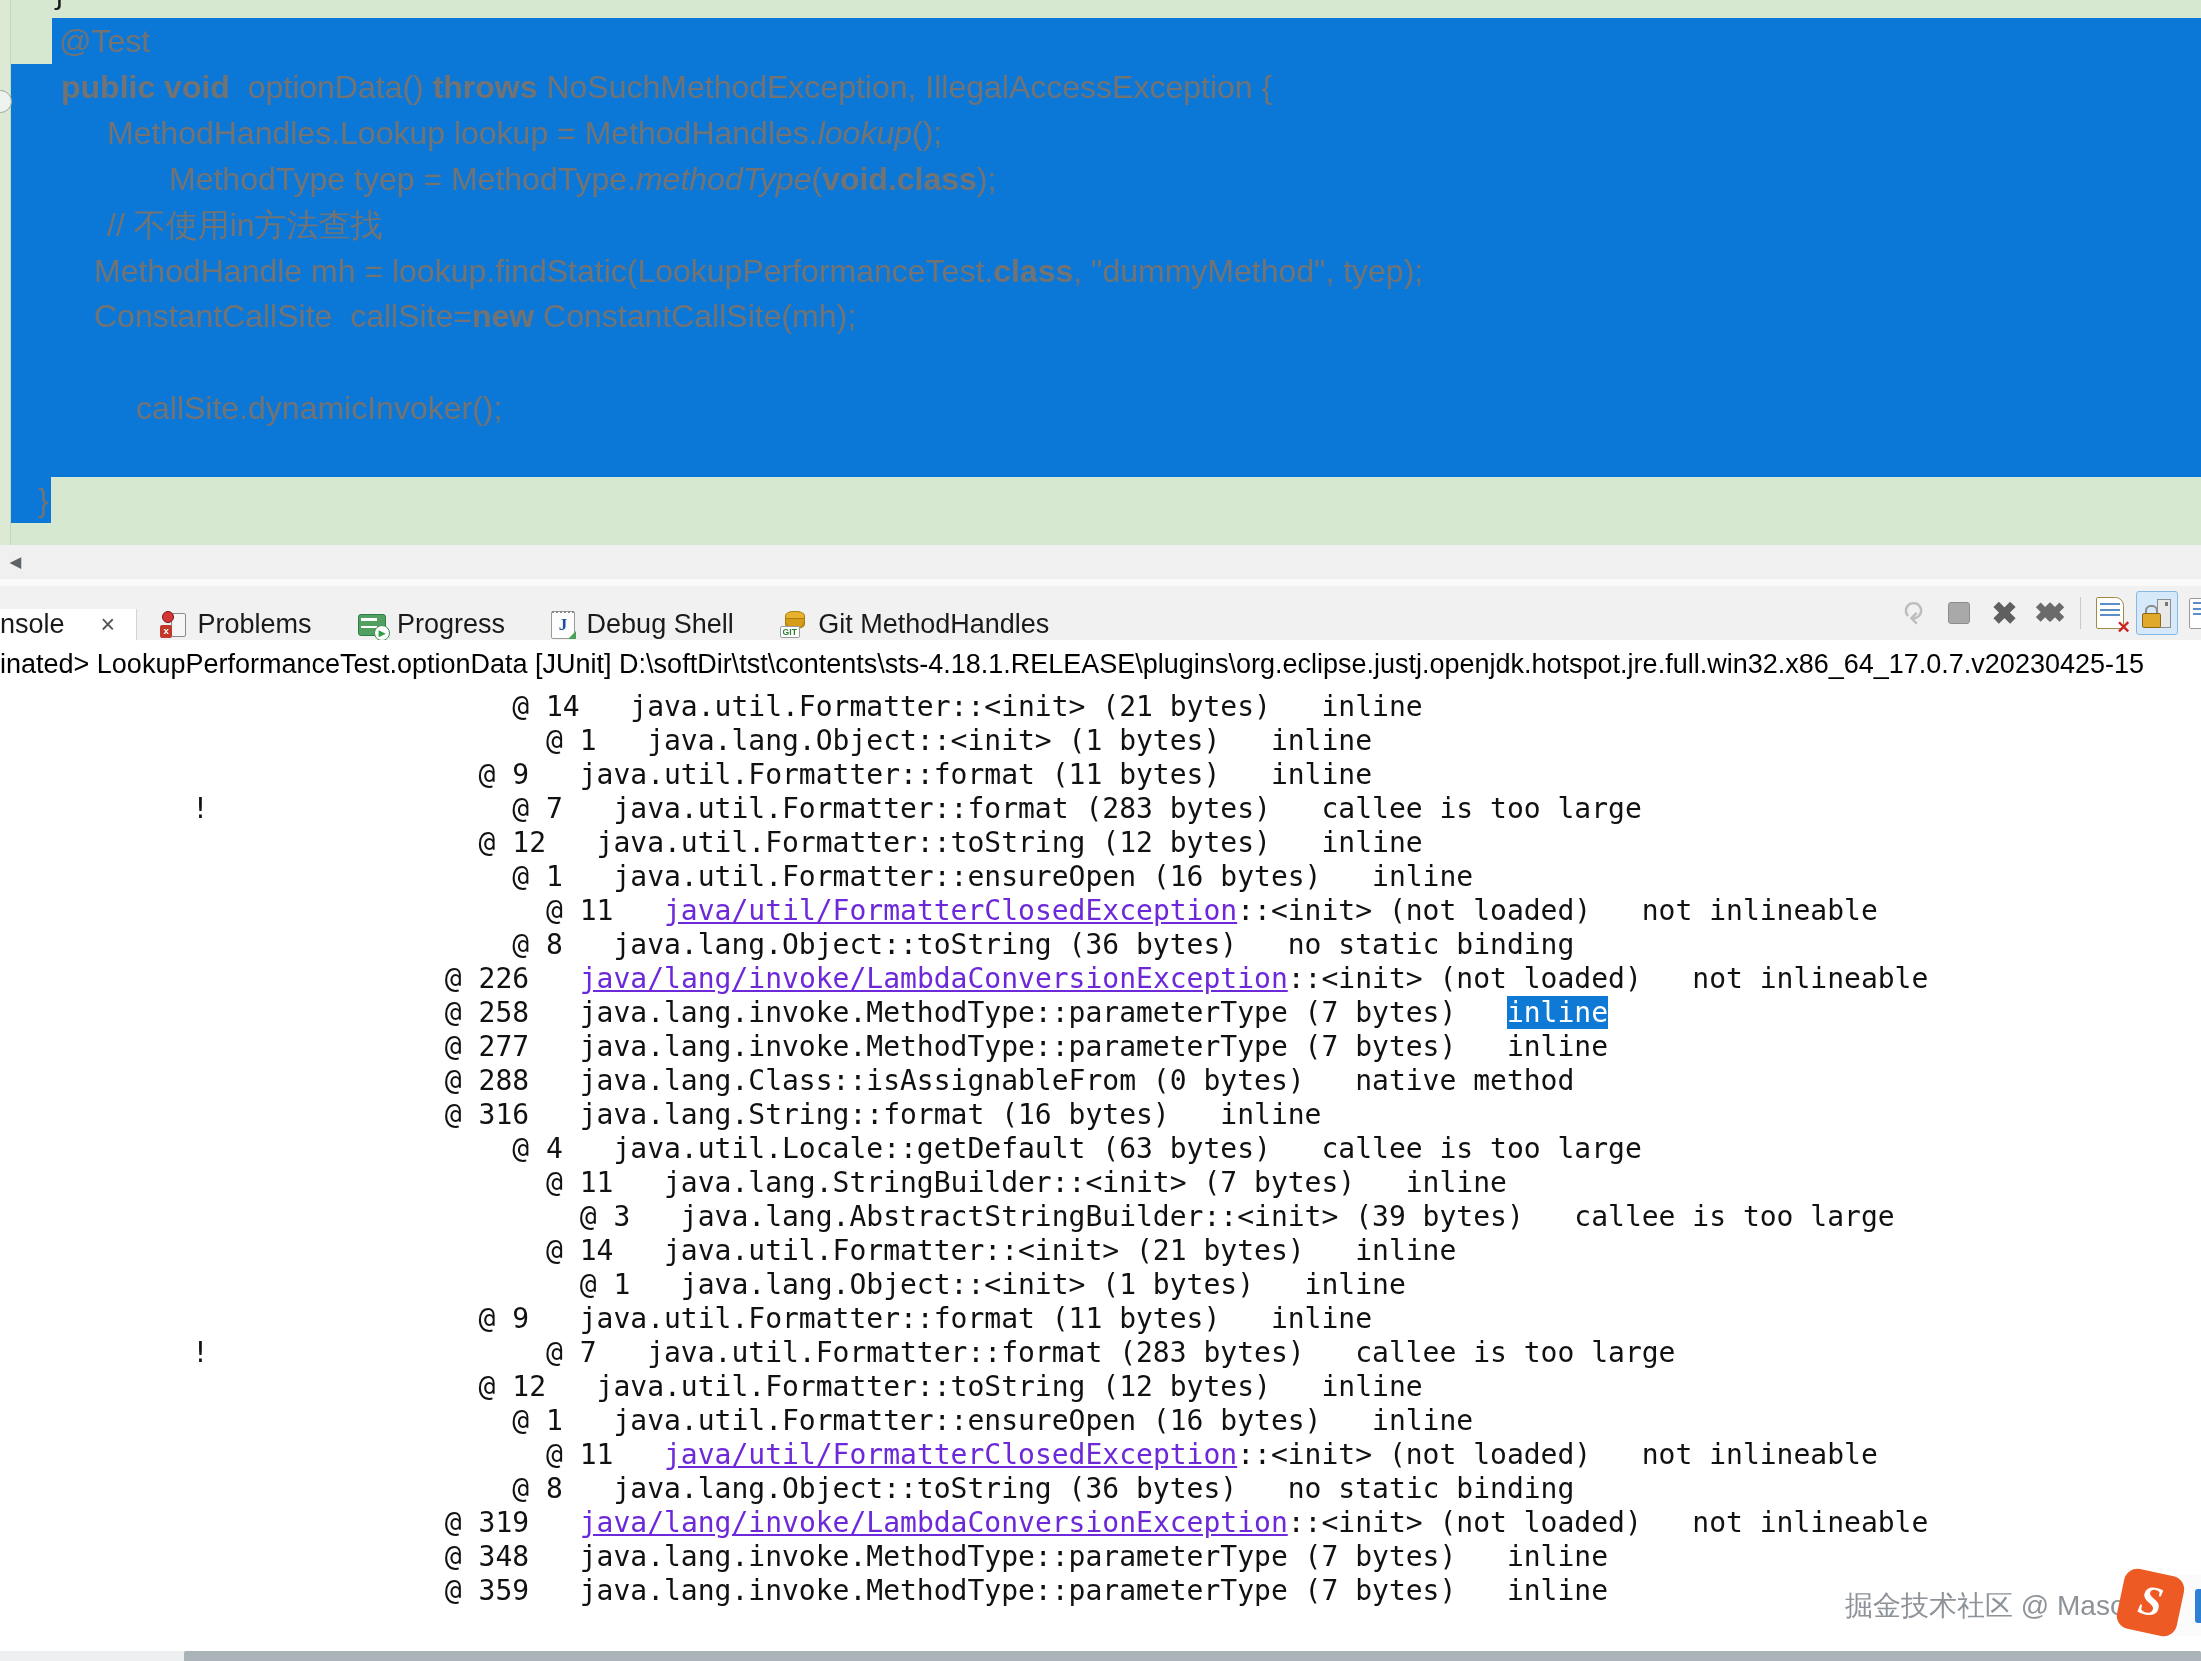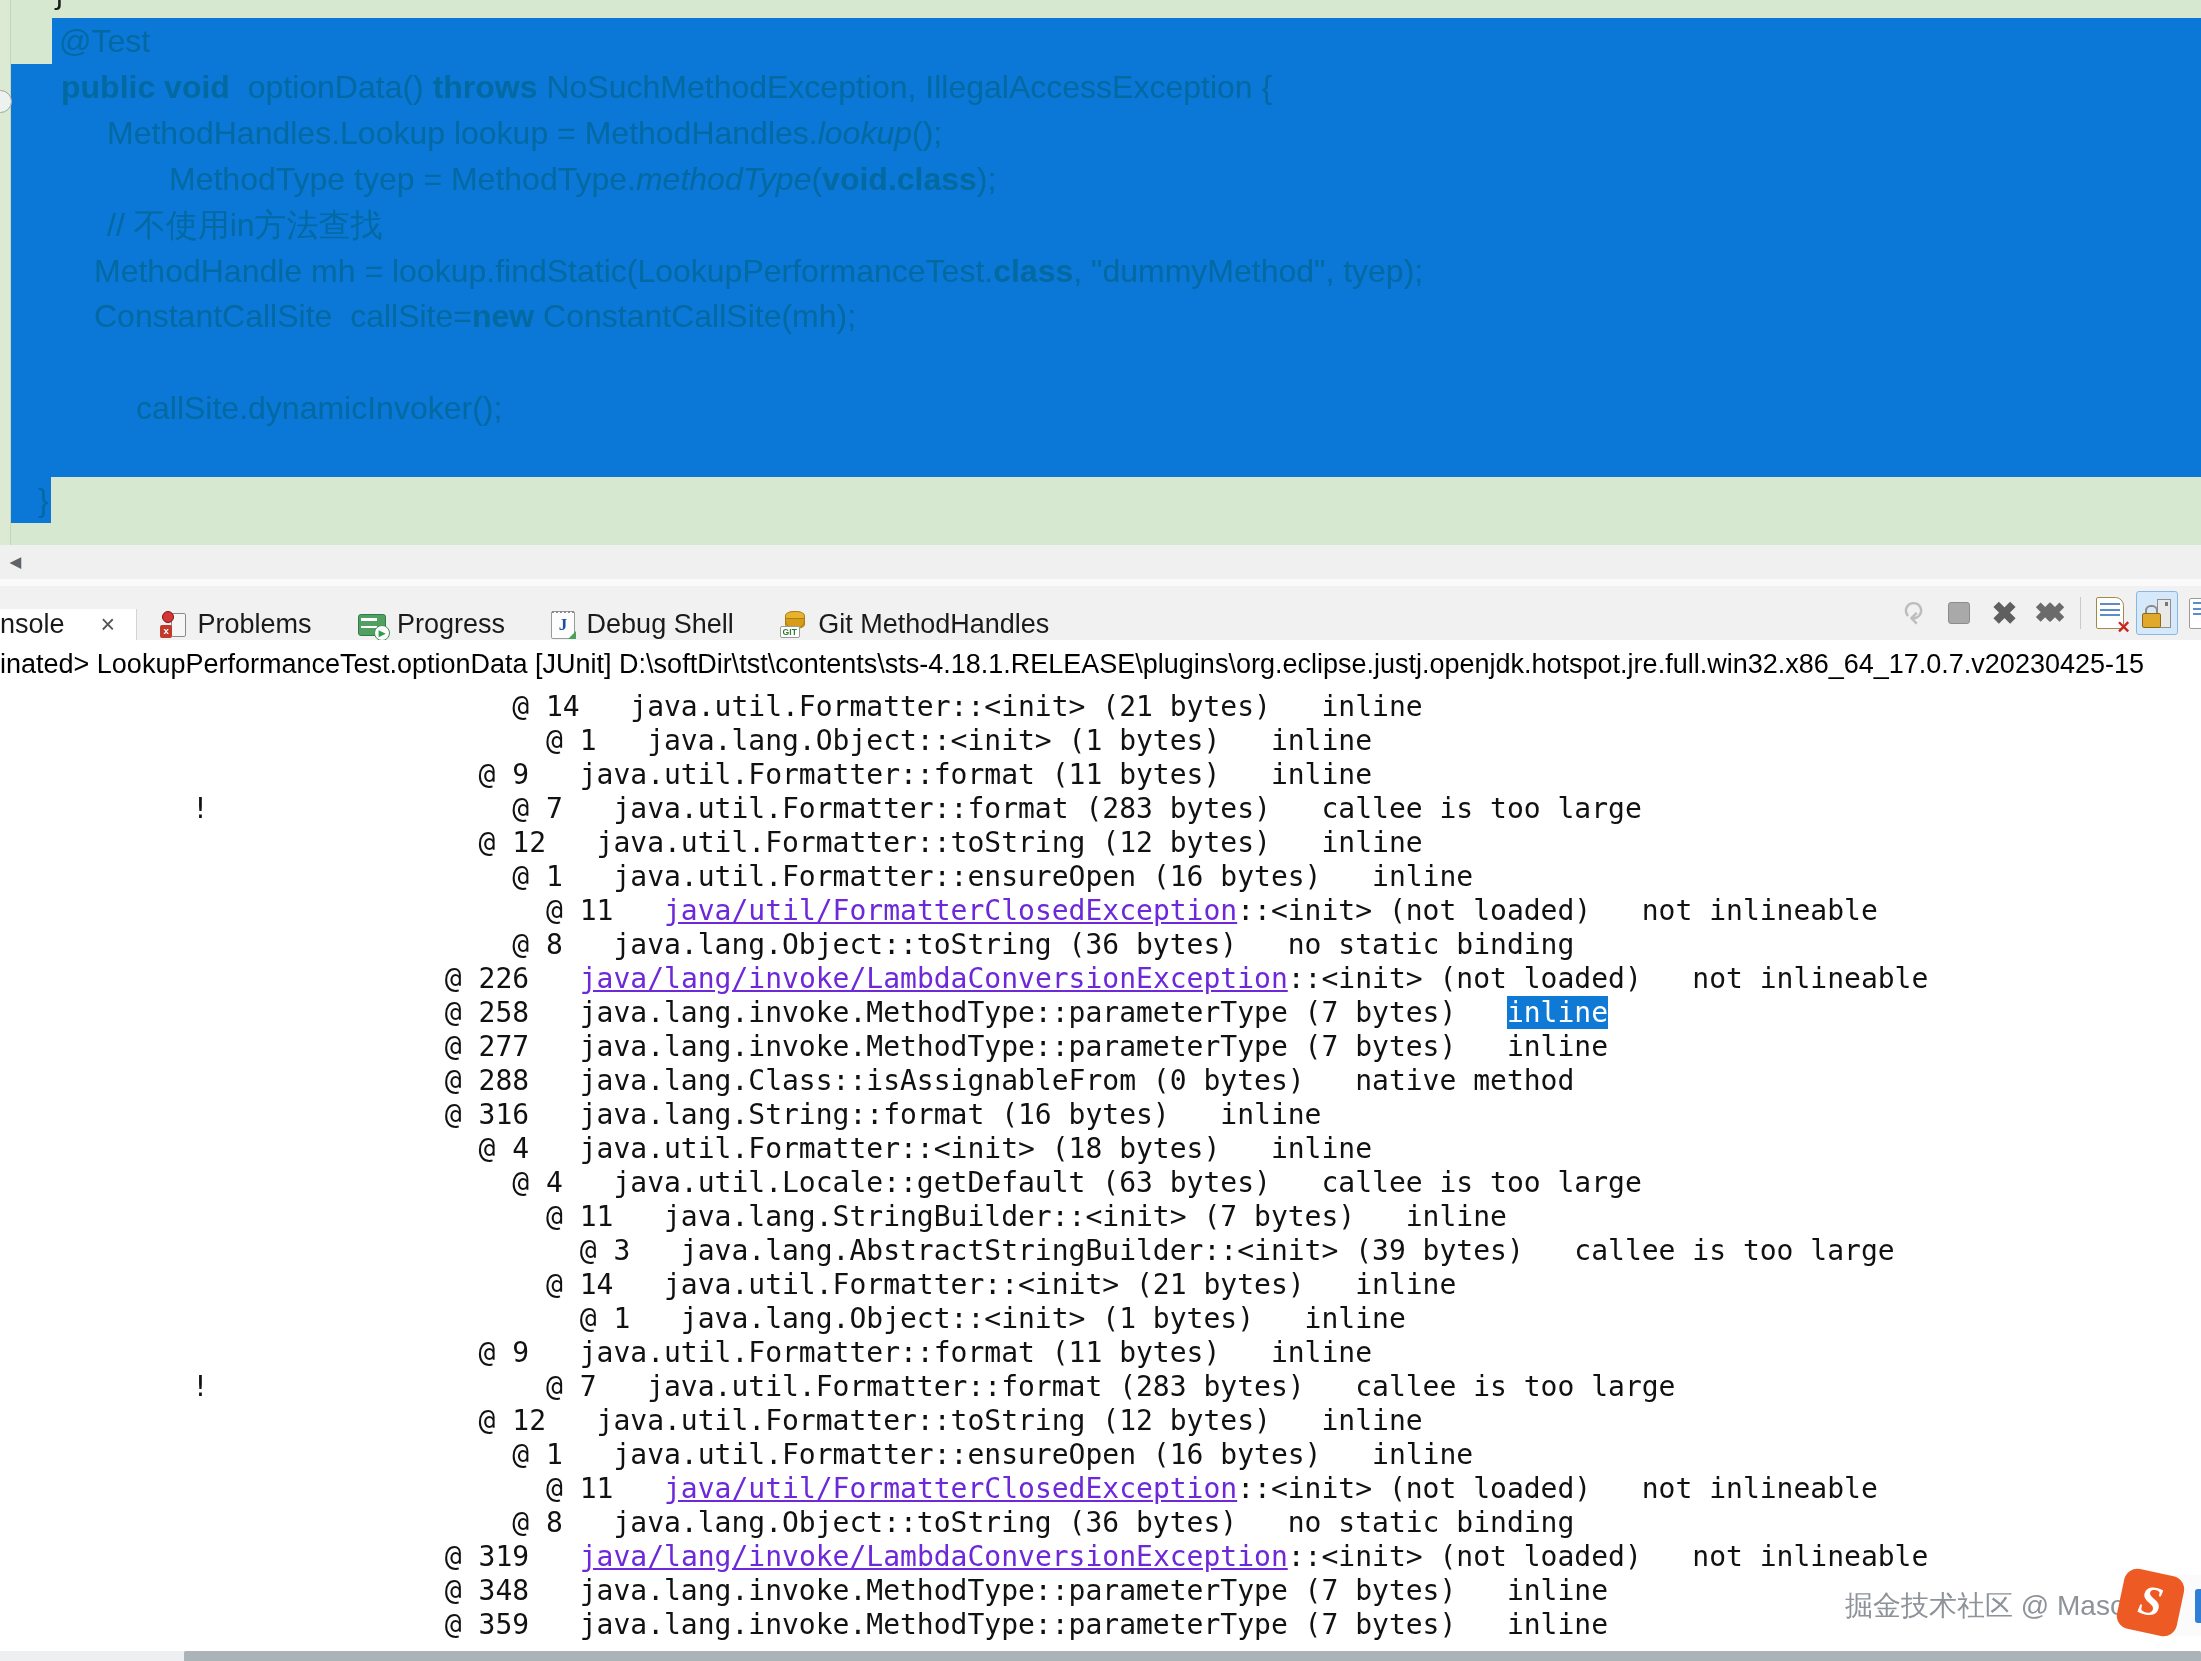--- a/index.html
+++ b/index.html
@@ -5,21 +5,21 @@
   html,body{margin:0;padding:0;background:#fff;}
   .stage{position:relative;width:2201px;height:1661px;overflow:hidden;background:#ffffff;
          font-family:"Liberation Sans",sans-serif;}
 
   
   .editor{position:absolute;left:0;top:0;width:2201px;height:545px;background:#d6e8cf;overflow:hidden;}
   .gutter{position:absolute;left:0;top:0;width:9.6px;height:545px;background:#dcead3;border-right:1px solid #c2d6b8;}
   .gutter-circle{position:absolute;left:-11.5px;top:90px;width:21px;height:21px;border-radius:50%;
                  border:1.9px solid #9aa6a0;background:#eef2ee;}
   .selrect{position:absolute;background:#0b78d7;}
-  .crow{position:absolute;white-space:pre;color:#0369a1;font-size:32px;line-height:46px;height:46px;}
+  .crow{position:absolute;white-space:pre;color:#737373;font-size:32px;line-height:46px;height:46px;}
   .crow.dark{color:#1a1a1a;}
   .s-b{font-weight:700;}
   .s-i{font-style:italic;}
 
   
   .hstrip{position:absolute;left:0;top:545px;width:2201px;height:34px;background:#f0f0f0;}
   .hstrip .arr{position:absolute;left:9.6px;top:7.6px;font-size:15.3px;color:#5f6368;}
 
   .sash{position:absolute;left:0;top:579px;width:2201px;height:6.7px;background:#fafafa;border-bottom:1px solid #d7d7d7;}
 
@@ -218,21 +218,20 @@
         <div class="cline"><span>!                  @ 7   java.util.Formatter::format (283 bytes)   callee is too large</span></div>
         <div class="cline"><span>                 @ 12   java.util.Formatter::toString (12 bytes)   inline</span></div>
         <div class="cline"><span>                   @ 1   java.util.Formatter::ensureOpen (16 bytes)   inline</span></div>
         <div class="cline"><span>                     @ 11   </span><span class="clink">java/util/FormatterClosedException</span><span>::&lt;init&gt; (not loaded)   not inlineable</span></div>
         <div class="cline"><span>                   @ 8   java.lang.Object::toString (36 bytes)   no static binding</span></div>
         <div class="cline"><span>               @ 226   </span><span class="clink">java/lang/invoke/LambdaConversionException</span><span>::&lt;init&gt; (not loaded)   not inlineable</span></div>
         <div class="cline"><span>               @ 258   java.lang.invoke.MethodType::parameterType (7 bytes)   </span><span class="chl">inline</span></div>
         <div class="cline"><span>               @ 277   java.lang.invoke.MethodType::parameterType (7 bytes)   inline</span></div>
         <div class="cline"><span>               @ 288   java.lang.Class::isAssignableFrom (0 bytes)   native method</span></div>
         <div class="cline"><span>               @ 316   java.lang.String::format (16 bytes)   inline</span></div>
-        <div class="cline"><span>                 @ 4   java.util.Formatter::&lt;init&gt; (18 bytes)   inline</span></div>
         <div class="cline"><span>                   @ 4   java.util.Locale::getDefault (63 bytes)   callee is too large</span></div>
         <div class="cline"><span>                     @ 11   java.lang.StringBuilder::&lt;init&gt; (7 bytes)   inline</span></div>
         <div class="cline"><span>                       @ 3   java.lang.AbstractStringBuilder::&lt;init&gt; (39 bytes)   callee is too large</span></div>
         <div class="cline"><span>                     @ 14   java.util.Formatter::&lt;init&gt; (21 bytes)   inline</span></div>
         <div class="cline"><span>                       @ 1   java.lang.Object::&lt;init&gt; (1 bytes)   inline</span></div>
         <div class="cline"><span>                 @ 9   java.util.Formatter::format (11 bytes)   inline</span></div>
         <div class="cline"><span>!                    @ 7   java.util.Formatter::format (283 bytes)   callee is too large</span></div>
         <div class="cline"><span>                 @ 12   java.util.Formatter::toString (12 bytes)   inline</span></div>
         <div class="cline"><span>                   @ 1   java.util.Formatter::ensureOpen (16 bytes)   inline</span></div>
         <div class="cline"><span>                     @ 11   </span><span class="clink">java/util/FormatterClosedException</span><span>::&lt;init&gt; (not loaded)   not inlineable</span></div>

